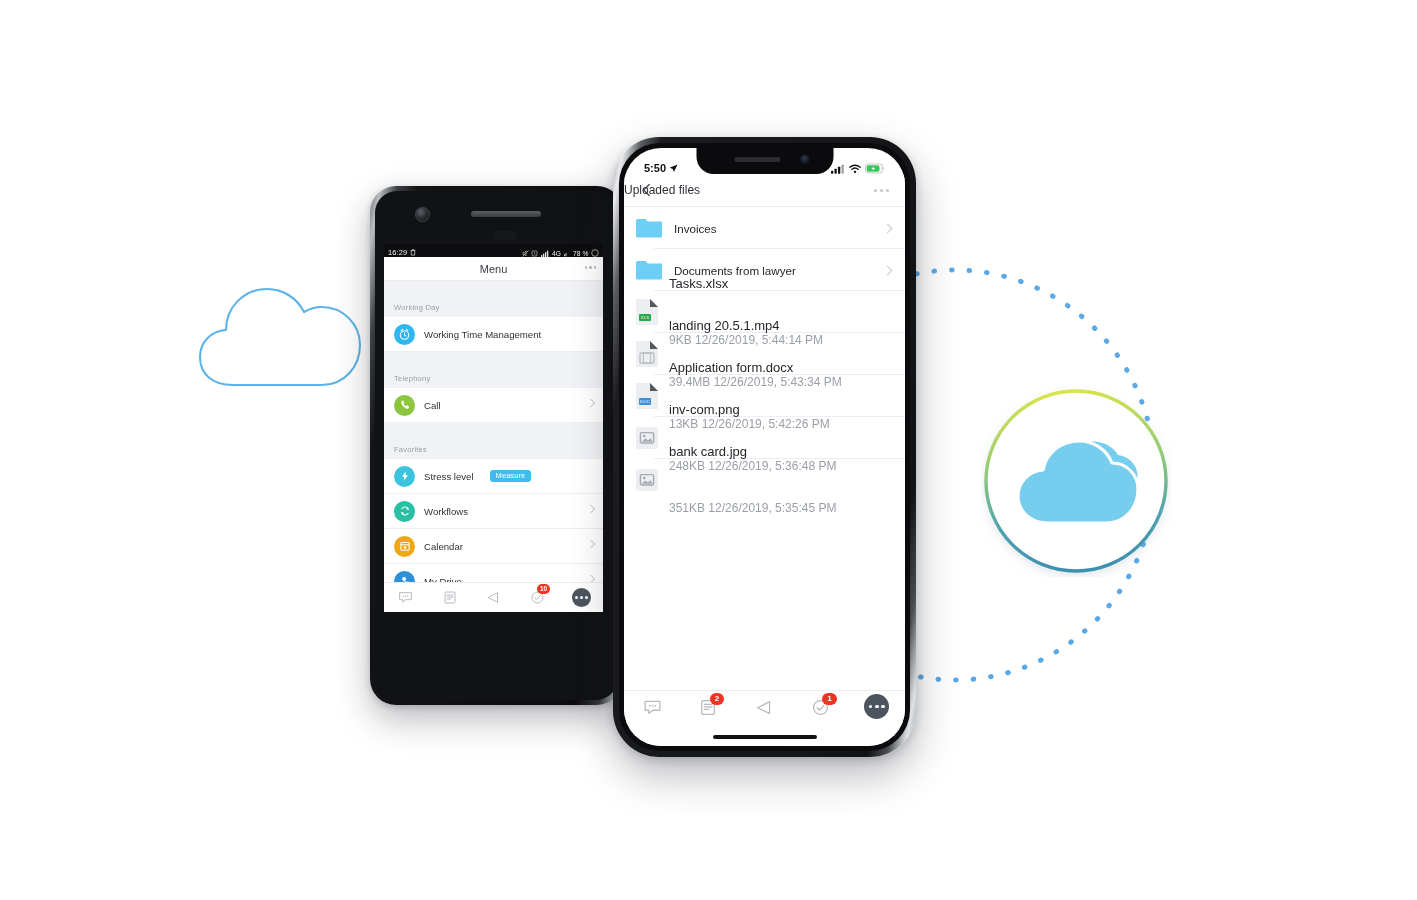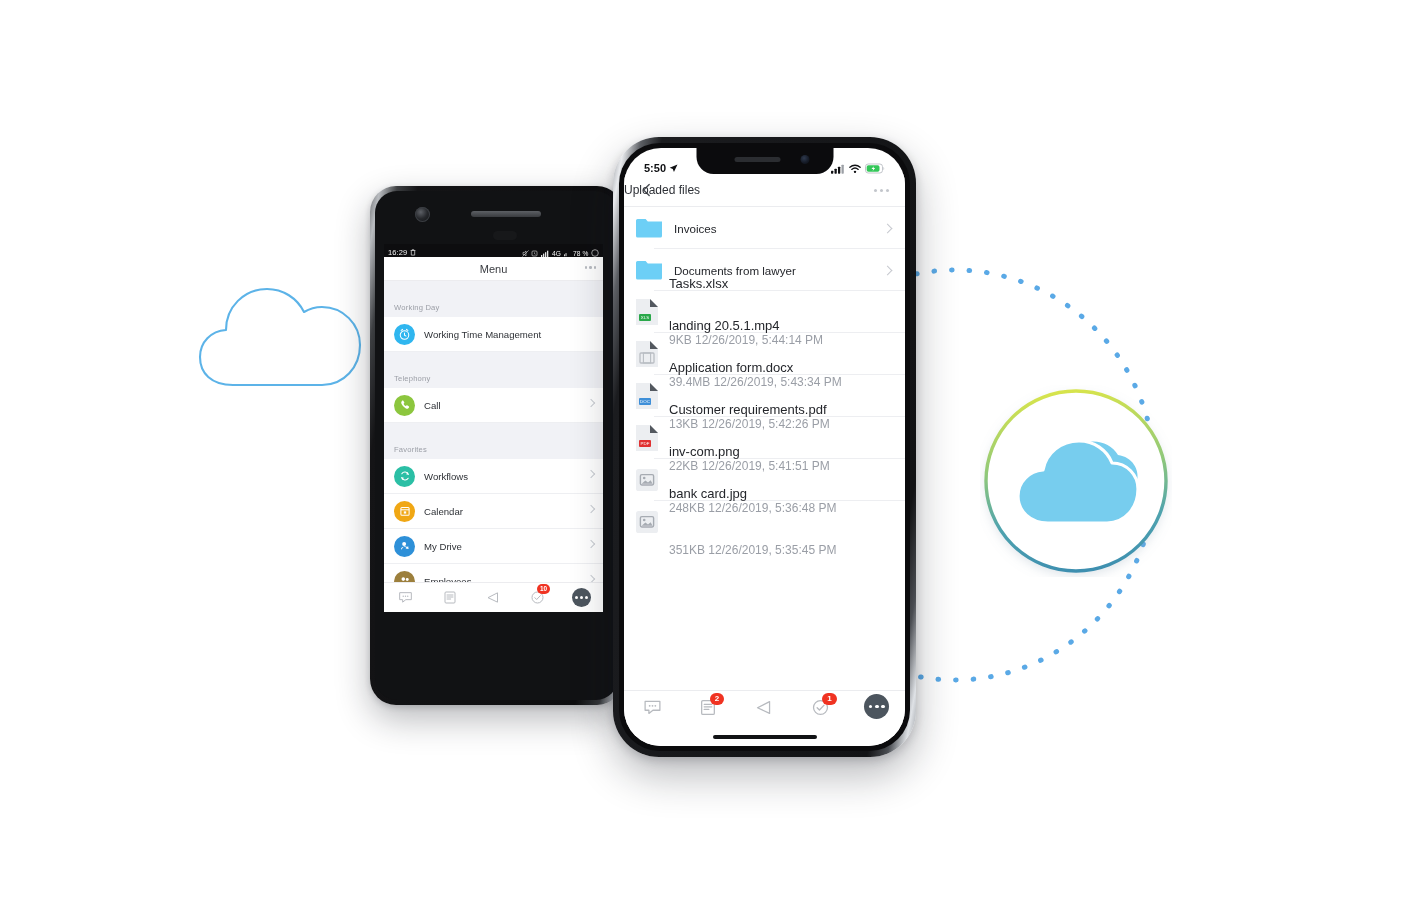--- a/index.html
+++ b/index.html
@@ -242,20 +242,29 @@
             <svg width="12" height="12" viewBox="0 0 14 14">
               <path d="M3.4 2.2c.6-.6 1.4-.5 1.8.1l.9 1.4c.3.5.2 1-.2 1.3l-.6.5c.5 1.3 1.5 2.3 2.8 2.8l.5-.6c.3-.4.9-.5 1.3-.2l1.4.9c.6.4.7 1.2.1 1.8l-.5.5c-.7.7-1.8.8-2.8.3C6.1 9.9 4.1 7.9 2.9 5.5c-.5-1-.3-2.1.4-2.8z" fill="#fff"></path>
             </svg>
           </span>
           <span class="lbl">Call</span>
           <span class="chev"></span>
         </div>
 
         <div class="sec-head">Favorites</div>
 
+        <div class="and-row">
+          <span class="circ" style="background:#3cc4de">
+            <svg width="12" height="12" viewBox="0 0 14 14">
+              <path d="M7.8 1.4L3.6 8h2.6l-.8 4.6L10.4 6H7.6z" fill="#fff"></path>
+            </svg>
+          </span>
+          <span class="lbl">Stress level</span>
+          <span class="pill">Measure</span>
+        </div>
 
         <div class="and-row">
           <span class="circ" style="background:#2bbfa5">
             <svg width="12" height="12" viewBox="0 0 14 14">
               <path d="M10.8 5.2A4.2 4.2 0 003.3 4.3M3.2 8.8a4.2 4.2 0 007.5.9" fill="none" stroke="#fff" stroke-width="1.3" stroke-linecap="round"></path>
               <path d="M10.4 2.2l.7 3-3-.2zM3.6 11.8l-.7-3 3 .2z" fill="#fff"></path>
             </svg>
           </span>
           <span class="lbl">Workflows</span>
           <span class="chev"></span>
@@ -455,33 +464,20 @@
               <rect x="3" y="15" width="12" height="7" rx="1" fill="#3f8fd8"></rect>
               <text x="9" y="20.4" font-size="4.4" fill="#fff" text-anchor="middle" font-family="Liberation Sans, sans-serif">DOC</text>
             </svg>
             <span class="meta">
               <span class="fname">Application form.docx</span>
               <span class="fsub">13KB 12/26/2019, 5:42:26 PM</span>
             </span>
             <span class="divider"></span>
           </div>
 
-          <div class="file-row">
-            <svg width="22" height="26" viewBox="0 0 22 26">
-              <path d="M0 0h14l8 8v18H0z" fill="#eceef1"></path>
-              <path d="M14 0l8 8h-8z" fill="#53585f"></path>
-              <rect x="3" y="15" width="12" height="7" rx="1" fill="#e03131"></rect>
-              <text x="9" y="20.4" font-size="4.4" fill="#fff" text-anchor="middle" font-family="Liberation Sans, sans-serif">PDF</text>
-            </svg>
-            <span class="meta">
-              <span class="fname">Customer requirements.pdf</span>
-              <span class="fsub">22KB 12/26/2019, 5:41:51 PM</span>
-            </span>
-            <span class="divider"></span>
-          </div>
 
           <div class="file-row">
             <svg width="22" height="24" viewBox="0 0 22 24">
               <rect x="0" y="1" width="22" height="22" rx="2.6" fill="#eceef1"></rect>
               <rect x="4.4" y="6.6" width="13.2" height="10.4" rx="1.4" fill="none" stroke="#a6abb2" stroke-width="1.4"></rect>
               <circle cx="8.2" cy="10" r="1.3" fill="#a6abb2"></circle>
               <path d="M5.6 15.8l3.8-3.4 2.6 2.2 2.6-2.4 2 3.6z" fill="#a6abb2"></path>
             </svg>
             <span class="meta">
               <span class="fname">inv-com.png</span>

